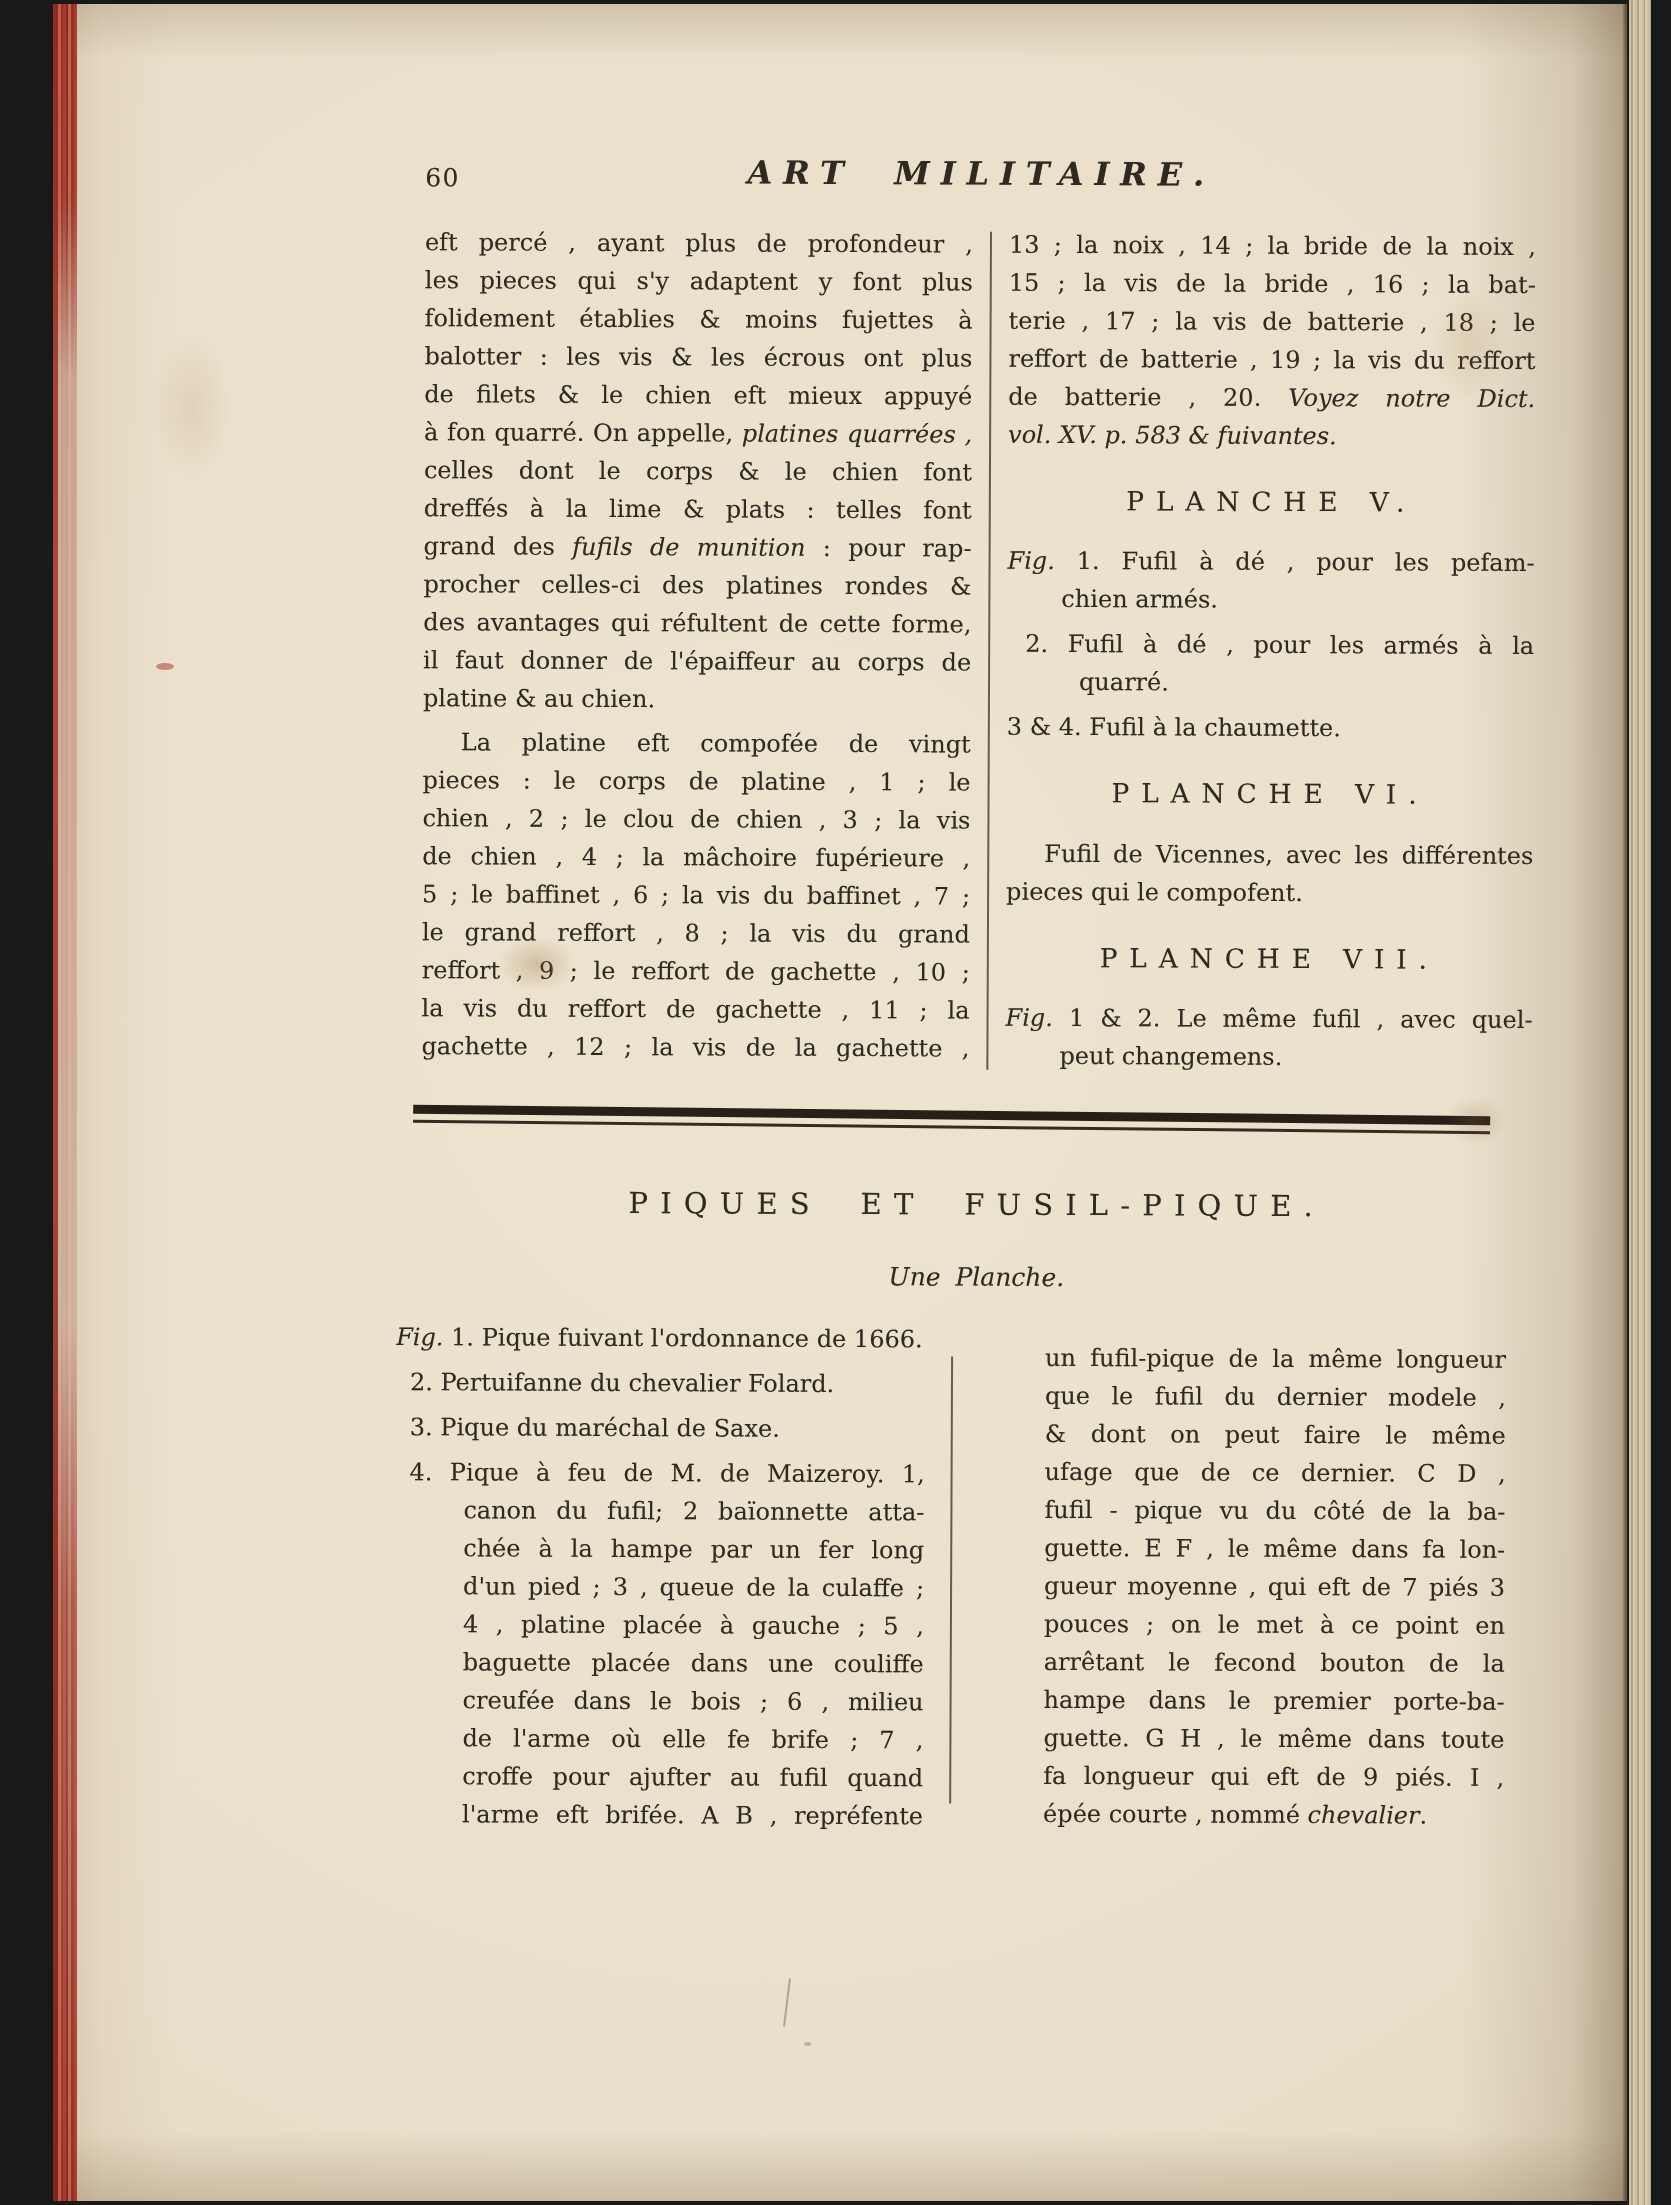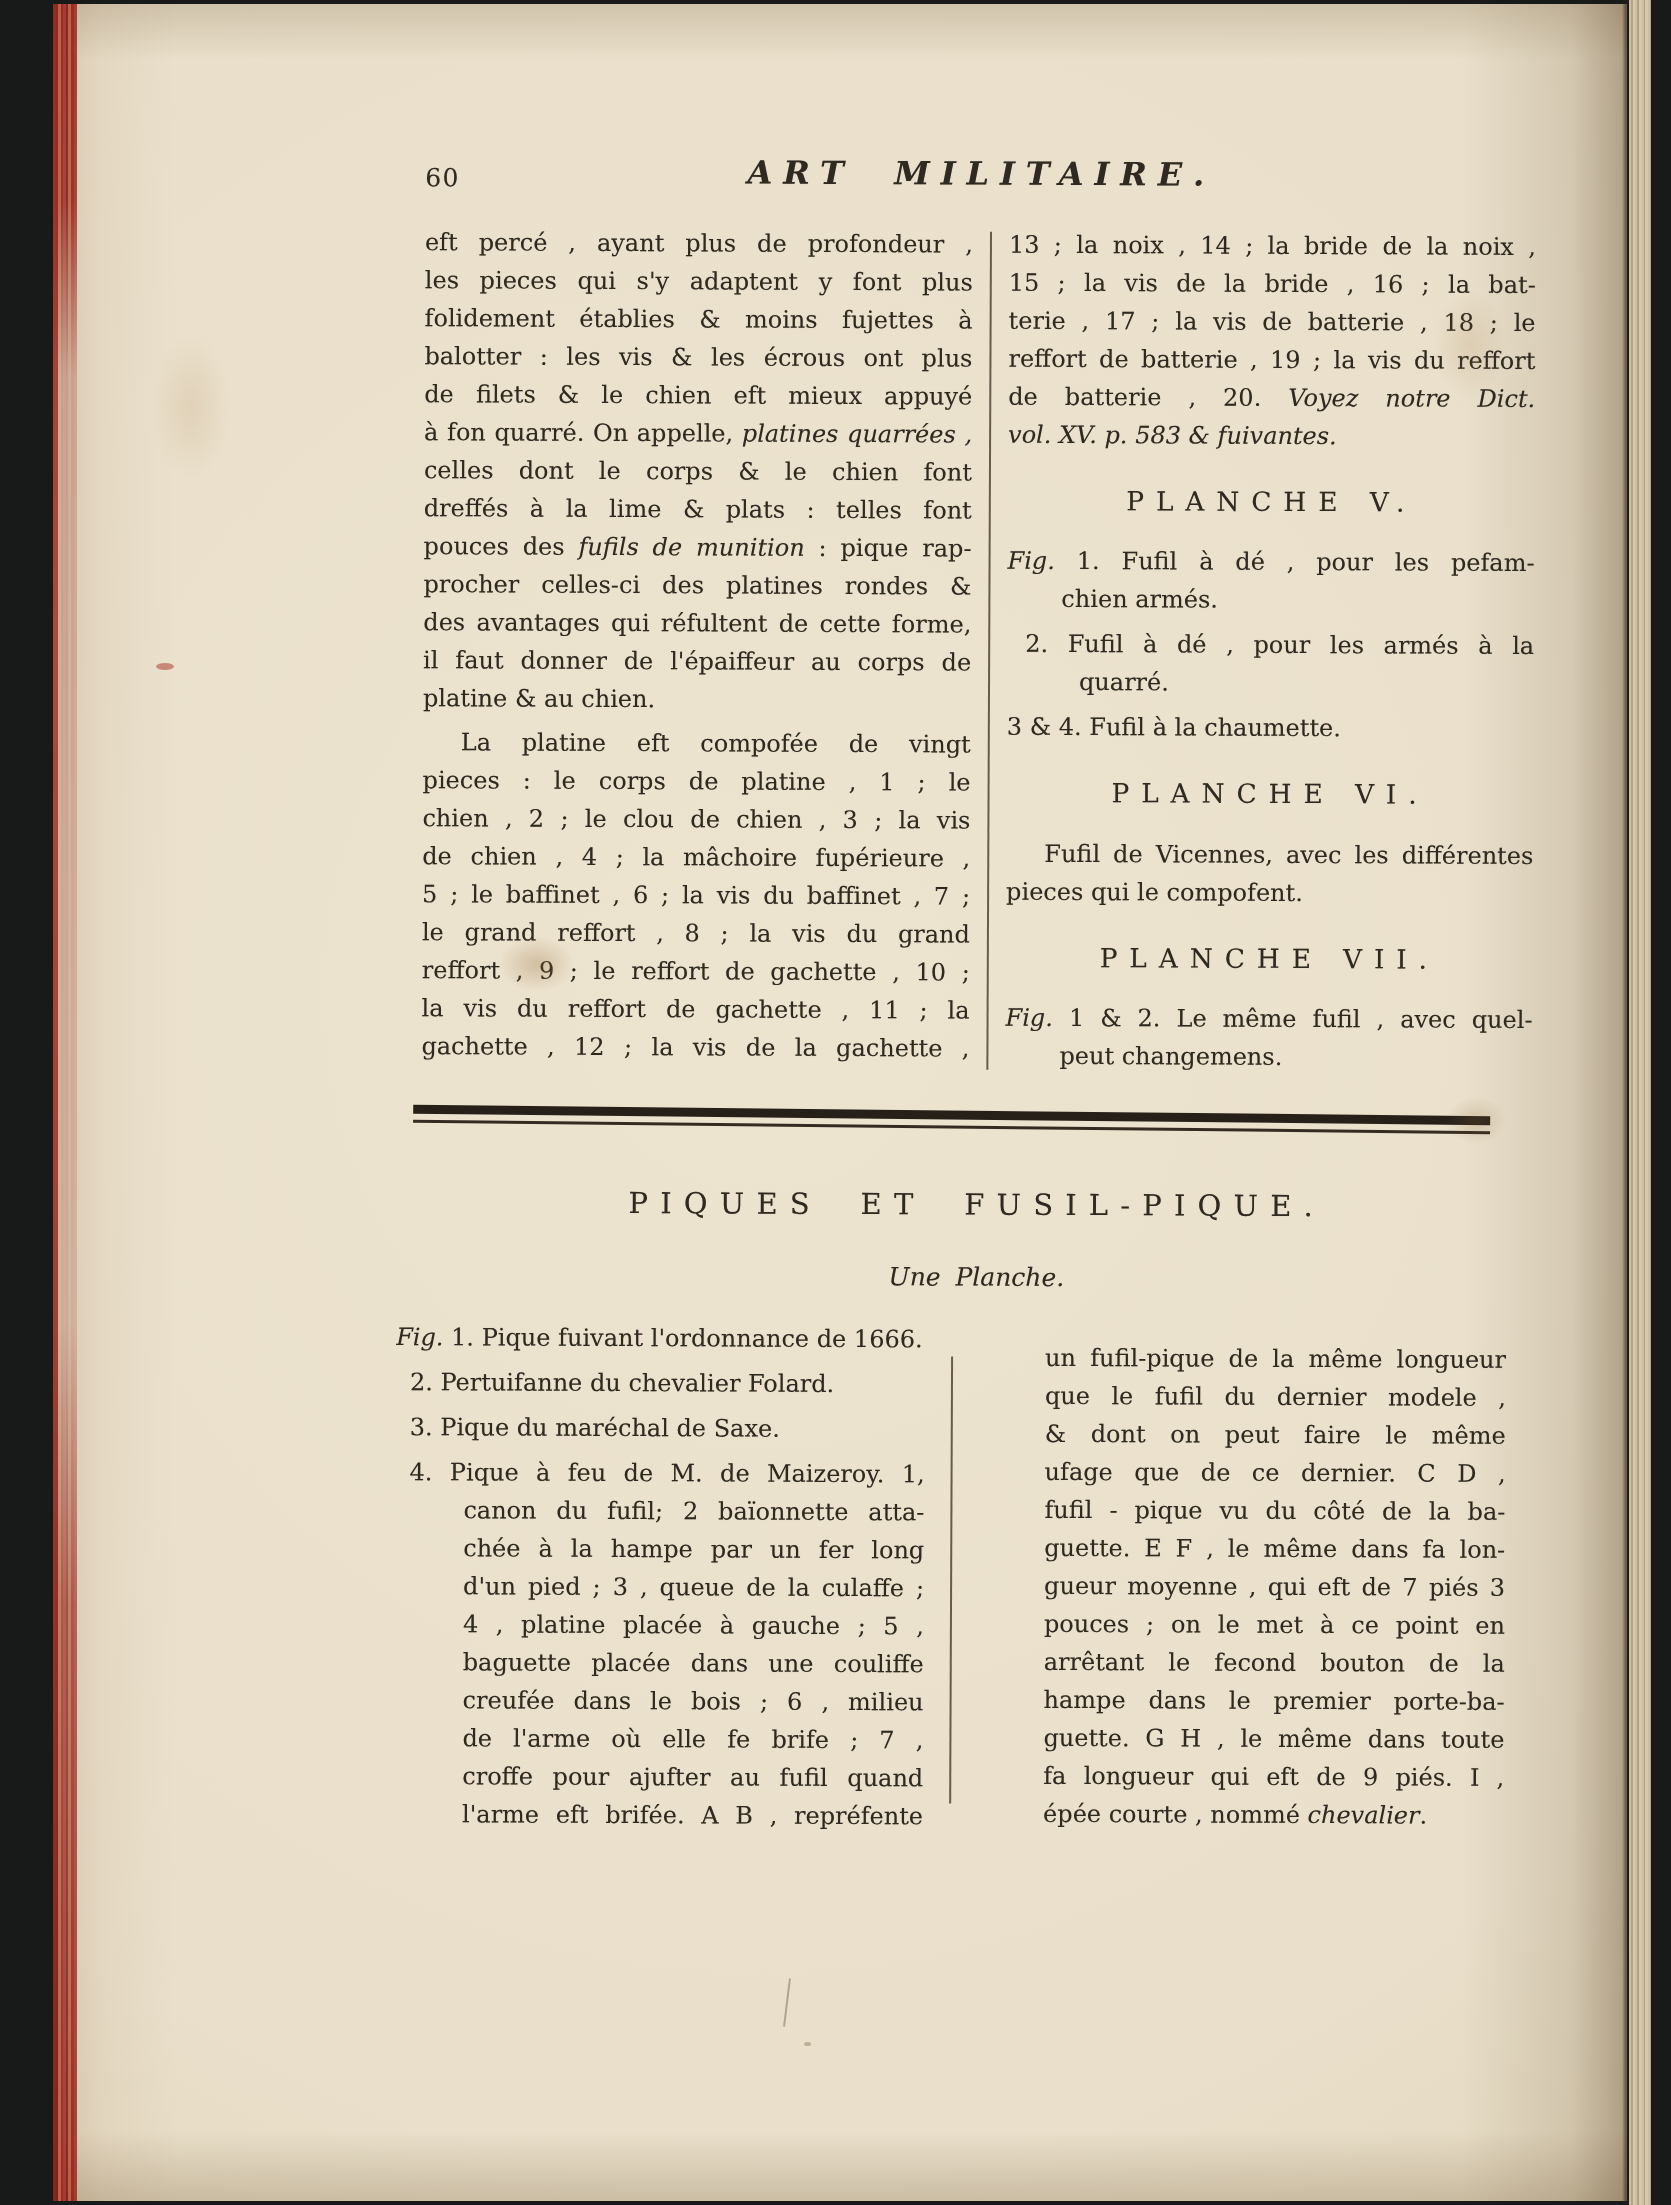--- a/index.html
+++ b/index.html
@@ -130,21 +130,21 @@
       <div class="col-a">
           <div class="blk p">
             <div class="line j"><span>eft percé , ayant plus de profondeur ,</span></div>
             <div class="line j"><span>les pieces qui s'y adaptent y font plus</span></div>
             <div class="line j"><span>folidement établies &amp; moins fujettes à</span></div>
             <div class="line j"><span>balotter : les vis &amp; les écrous ont plus</span></div>
             <div class="line j"><span>de filets &amp; le chien eft mieux appuyé</span></div>
             <div class="line j"><span>à fon quarré. On appelle, </span><span class="it">platines quarrées ,</span></div>
             <div class="line j"><span>celles dont le corps &amp; le chien font</span></div>
             <div class="line j"><span>dreffés à la lime &amp; plats : telles font</span></div>
-            <div class="line j"><span>pouces des </span><span class="it">fufils de munition</span><span> : pique rap-</span></div>
+            <div class="line j"><span>grand des </span><span class="it">fufils de munition</span><span> : pour rap-</span></div>
             <div class="line j"><span>procher celles-ci des platines rondes &amp;</span></div>
             <div class="line j"><span>des avantages qui réfultent de cette forme,</span></div>
             <div class="line j"><span>il faut donner de l'épaiffeur au corps de</span></div>
             <div class="line"><span>platine &amp; au chien.</span></div>
           </div>
           <div class="blk p">
             <div class="line j fli"><span>La platine eft compofée de vingt</span></div>
             <div class="line j"><span>pieces : le corps de platine , 1 ; le</span></div>
             <div class="line j"><span>chien , 2 ; le clou de chien , 3 ; la vis</span></div>
             <div class="line j"><span>de chien , 4 ; la mâchoire fupérieure ,</span></div>

